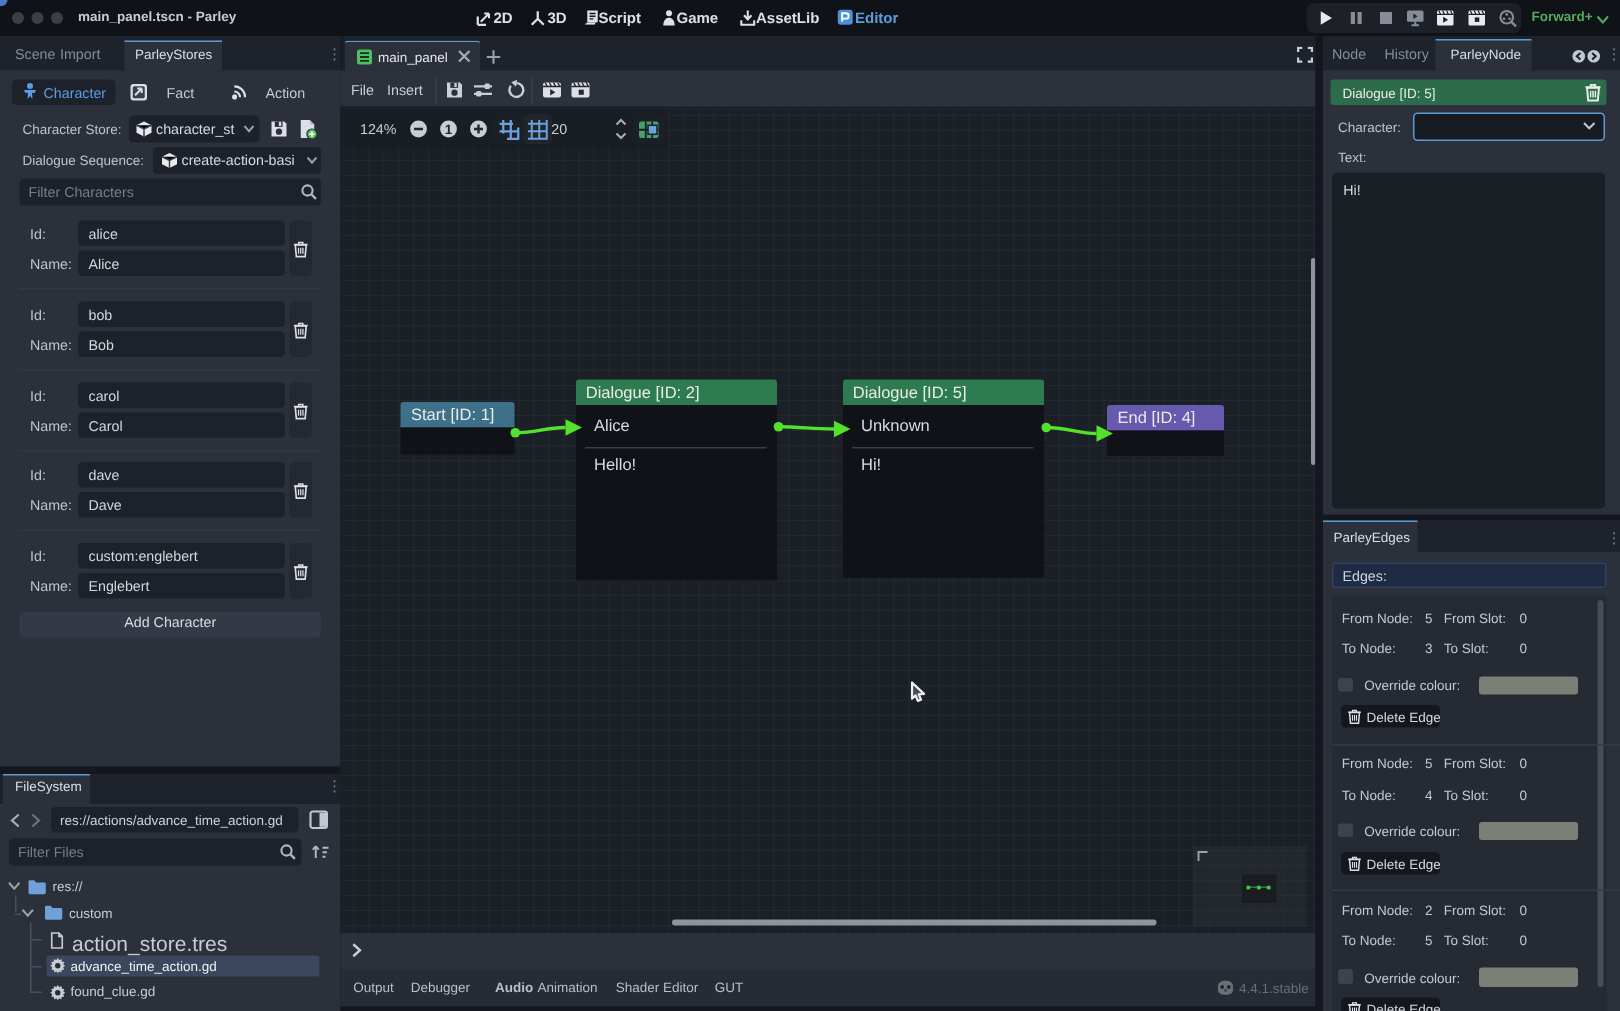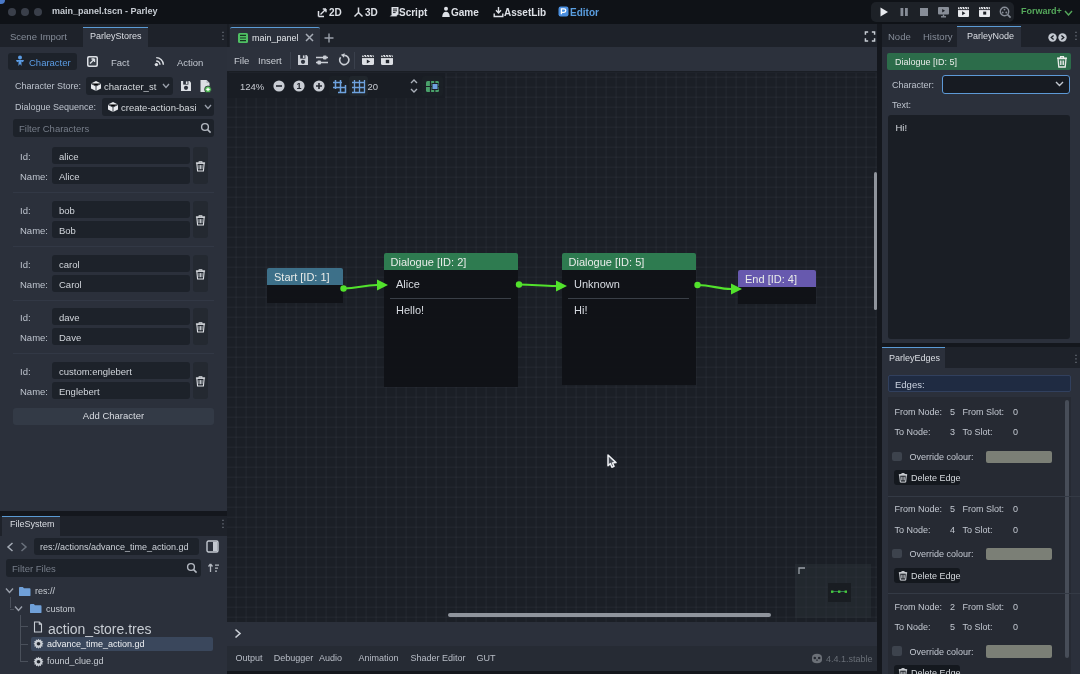--- a/index.html
+++ b/index.html
@@ -475,21 +475,21 @@
 
   <div class="abs" style="left:0;top:598px;width:650px;height:24px;background:#2b303b;"></div>
   <svg class="abs" style="left:7px;top:604px" width="8" height="11">
       <path d="M1.5 1.5 L6 5.5 L1.5 9.5" stroke="#c9ced5" stroke-width="1.6" fill="none"></path>
     </svg>
 
   <div class="abs" style="left:0;top:622px;width:650px;height:25px;background:#262b34;"></div>
   <div class="abs" id="statusitems" style="left:0;top:622px;">
       <div class="abs" style="left:8.5px;top:7px;color:#b9bec7;font-size:9px;">Output</div>
       <div class="abs" style="left:46.8px;top:7px;color:#b9bec7;font-size:9px;">Debugger</div>
-      <div class="abs" style="left:92px;top:7px;color:#b9bec7;font-size:9px;">Audio</div>
+      <div class="abs" style="left:103px;top:7px;color:#b9bec7;font-size:9px;font-weight:bold;">Audio</div>
       <div class="abs" style="left:131.4px;top:7px;color:#b9bec7;font-size:9px;">Animation</div>
       <div class="abs" style="left:183.5px;top:7px;color:#b9bec7;font-size:9px;">Shader Editor</div>
       <div class="abs" style="left:249.5px;top:7px;color:#b9bec7;font-size:9px;">GUT</div>
       <svg class="abs" style="left:584px;top:7px" width="12" height="11" viewBox="0 0 12 11">
         <path d="M1 7 L1 4.5 C1 2 3 0.8 6 0.8 C9 0.8 11 2 11 4.5 L11 7 C11 9 9.5 10.2 6 10.2 C2.5 10.2 1 9 1 7 Z" fill="#6b7077"></path>
         <circle cx="3.8" cy="5" r="1.3" fill="#23272f"></circle>
         <circle cx="8.2" cy="5" r="1.3" fill="#23272f"></circle>
         <rect x="5.4" y="6.4" width="1.2" height="1.6" fill="#23272f"></rect>
       </svg>
       <div class="abs" style="left:599px;top:8px;color:#686e76;font-size:9px;">4.4.1.stable</div>

